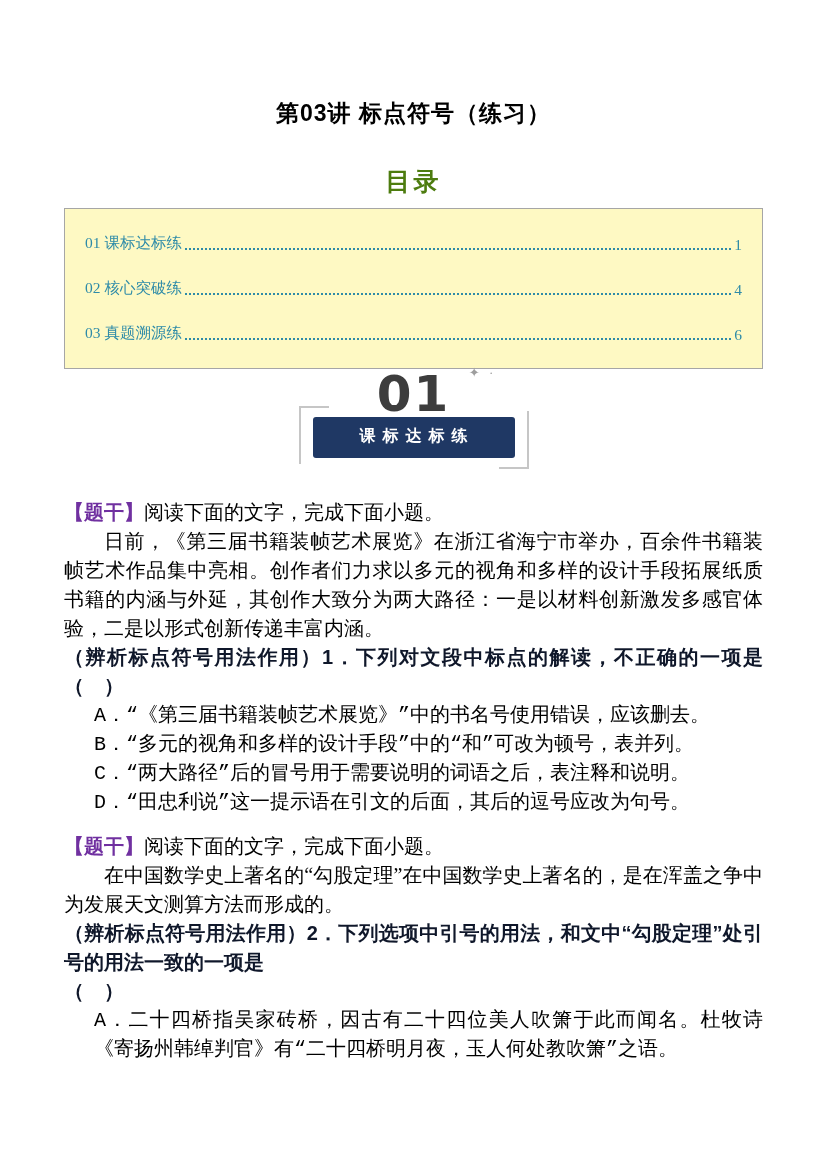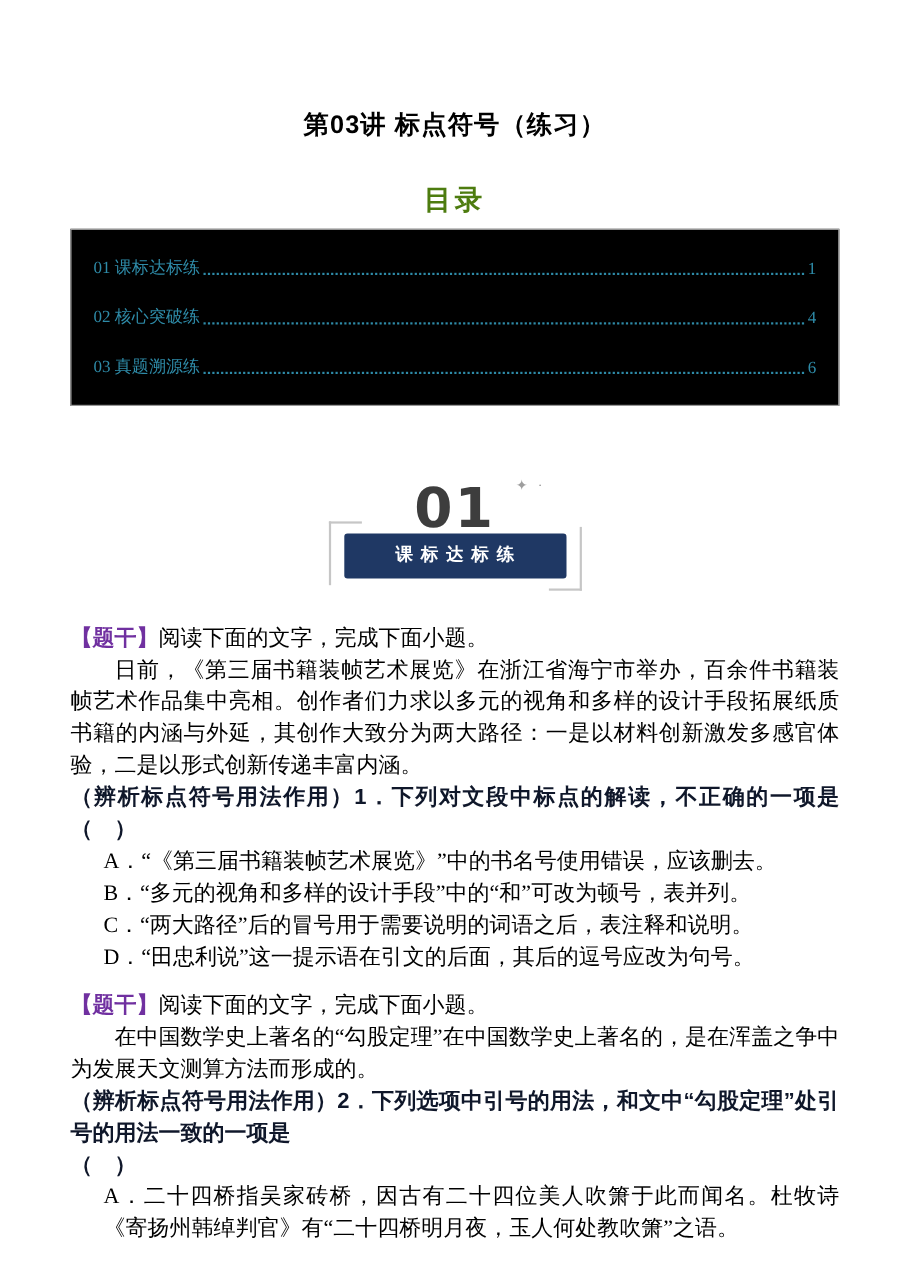--- a/index.html
+++ b/index.html
@@ -17,32 +17,32 @@
     font-size:23px; font-weight:bold; letter-spacing:1px; color:#000;
   }
   .toc-heading {
     margin-top:36px; text-align:center;
     font-family:"Liberation Sans","DejaVu Sans",sans-serif;
     font-size:25px; font-weight:bold; letter-spacing:3px; color:#4d7c0f;
   }
 
   
   .toc-box {
-    margin:10px 64px 0; border:1px solid #A6A6A6; padding:12px 18px; background:#000000;
+    margin:10px 64px 0; border:1px solid #A6A6A6; padding:12px 18px; background:#fef9c3;
   }
   .toc-row {
     display:flex; align-items:flex-end; padding:12px 2px;
     color:#2E8BA8; font-size:15.5px; cursor:pointer;
   }
   .toc-label { white-space:nowrap; }
   .toc-dots { flex:1; border-bottom:2px dotted #2E8BA8; margin:0 3px 4px; }
   .toc-page { white-space:nowrap; }
 
   
-  .section-header { margin-top:68px; display:flex; flex-direction:column; align-items:center; }
+  .section-header { display:flex; flex-direction:column; align-items:center; }
   .num-wrap { position:relative; }
   .big-number {
     font-family:"DejaVu Sans","Liberation Sans",sans-serif;
     font-size:50px; font-weight:bold; color:#3D3D3D; line-height:1; letter-spacing:2px;
   }
   .sparkle {
     position:absolute; right:-46px; top:-4px;
     color:#9E9E9E; font-size:13px; letter-spacing:3px;
   }
   .badge-wrap { position:relative; margin-top:-2px; }
@@ -67,21 +67,21 @@
   .content { margin:40px 64px 0; font-size:20px; line-height:29px; text-align:justify; }
   .tag {
     color:#7030A0; font-weight:bold;
     font-family:"Liberation Sans","DejaVu Sans",sans-serif;
   }
   .passage { text-indent:2em; }
   .q-label {
     color:#0f172a; font-weight:bold; white-space:pre-wrap;
     font-family:"Liberation Sans","DejaVu Sans",sans-serif;
   }
-  .option { padding-left:30px; }
+  .option { padding-left:30px;font-family:Liberation Mono, monospace; }
   .stem-gap { margin-top:15px; }
 </style>
 </head>
 <body>
 
 <div class="page">
 
   <h1 class="doc-title">第03讲 标点符号（练习）</h1>
 
   <h2 class="toc-heading">目录</h2>

